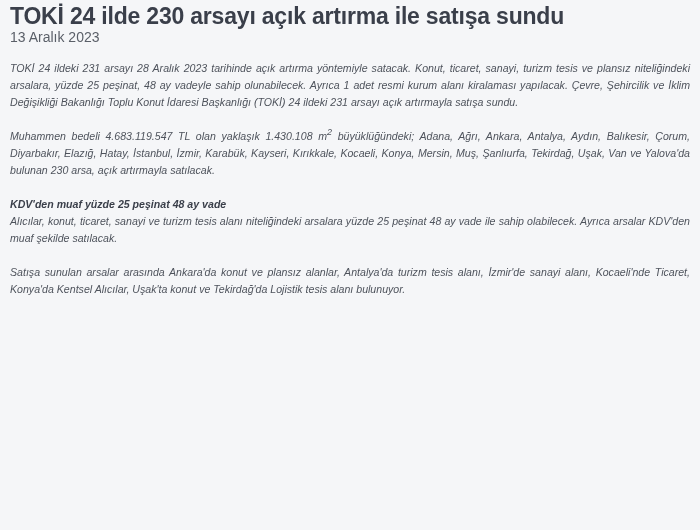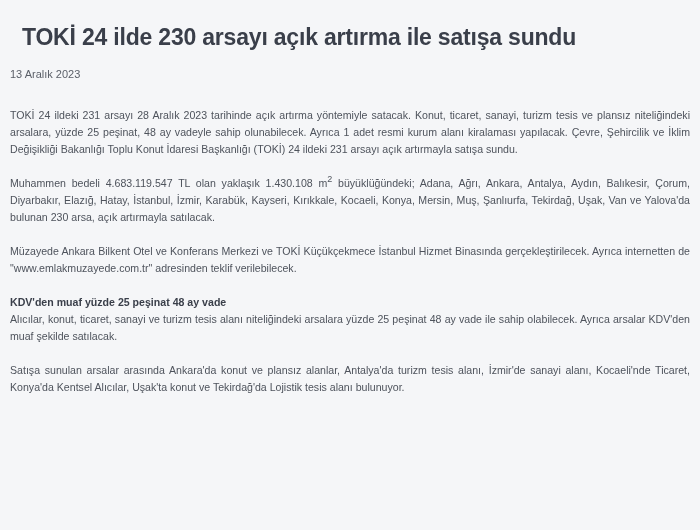--- a/index.html
+++ b/index.html
@@ -15,36 +15,36 @@
       color: #4a4f58;
     }
     .article {
       padding: 0 10px;
     }
     .title {
       font-family: "Liberation Sans", sans-serif;
       font-size: 23px;
       font-weight: 700;
       color: #3a3f4a;
-      margin: 12px;
-      padding-top: 11px;
+      margin: 0;
+      padding-top: 2px;
       line-height: 28px;
       letter-spacing: -0.2px;
     }
     .date {
-      font-size: 11px;
+      font-size: 14px;
       color: #5a5f68;
-      margin-top: 16px;
       line-height: 14px;
     }
     .body {
-      margin-top: 26px;
+      margin-top: 16px;
       font-size: 10.6px;
       line-height: 17px;
       color: #4e535c;
+      font-style: italic;
     }
     .para {
       margin: 0 0 17px 0;
       text-align: justify;
     }
     .subhead {
       font-weight: 700;
       color: #3a3f4a;
       display: block;
     }
@@ -61,21 +61,20 @@
   <div class="date">13 Aralık 2023</div>
 
   <div class="body">
     <p class="para">TOKİ 24 ildeki 231 arsayı 28 Aralık 2023 tarihinde açık artırma yöntemiyle satacak. Konut, ticaret, sanayi, turizm tesis ve plansız niteliğindeki arsalara, yüzde 25 peşinat, 48 ay vadeyle sahip olunabilecek. Ayrıca 1 adet resmi kurum alanı kiralaması yapılacak. Çevre, Şehircilik ve İklim Değişikliği Bakanlığı Toplu Konut İdaresi Başkanlığı (TOKİ) 24 ildeki 231 arsayı açık artırmayla satışa sundu.</p>
 
     <p class="para">
       <span>Muhammen bedeli 4.683.119.547 TL olan yaklaşık 1.430.108 m</span><sup>2</sup><span> büyüklüğündeki; Adana, Ağrı, Ankara, Antalya, Aydın, Balıkesir, Çorum, Diyarbakır, Elazığ, Hatay, İstanbul, İzmir, Karabük, Kayseri, Kırıkkale, Kocaeli, Konya, Mersin, Muş, Şanlıurfa, Tekirdağ, Uşak, Van ve Yalova'da bulunan 230 arsa, açık artırmayla satılacak.</span>
     </p>
 
 
-    <p class="para">Müzayede Ankara Bilkent Otel ve Konferans Merkezi ve TOKİ Küçükçekmece İstanbul Hizmet Binasında gerçekleştirilecek. Ayrıca internetten de "www.emlakmuzayede.com.tr" adresinden teklif verilebilecek.</p>
 
     <p class="para">
       <span class="subhead">KDV'den muaf yüzde 25 peşinat 48 ay vade</span>
       <span>Alıcılar, konut, ticaret, sanayi ve turizm tesis alanı niteliğindeki arsalara yüzde 25 peşinat 48 ay vade ile sahip olabilecek. Ayrıca arsalar KDV'den muaf şekilde satılacak.</span>
     </p>
 
     <p class="para">Satışa sunulan arsalar arasında Ankara'da konut ve plansız alanlar, Antalya'da turizm tesis alanı, İzmir'de sanayi alanı, Kocaeli'nde Ticaret, Konya'da Kentsel Alıcılar, Uşak'ta konut ve Tekirdağ'da Lojistik tesis alanı bulunuyor.</p>
 
   </div>
 </div>

